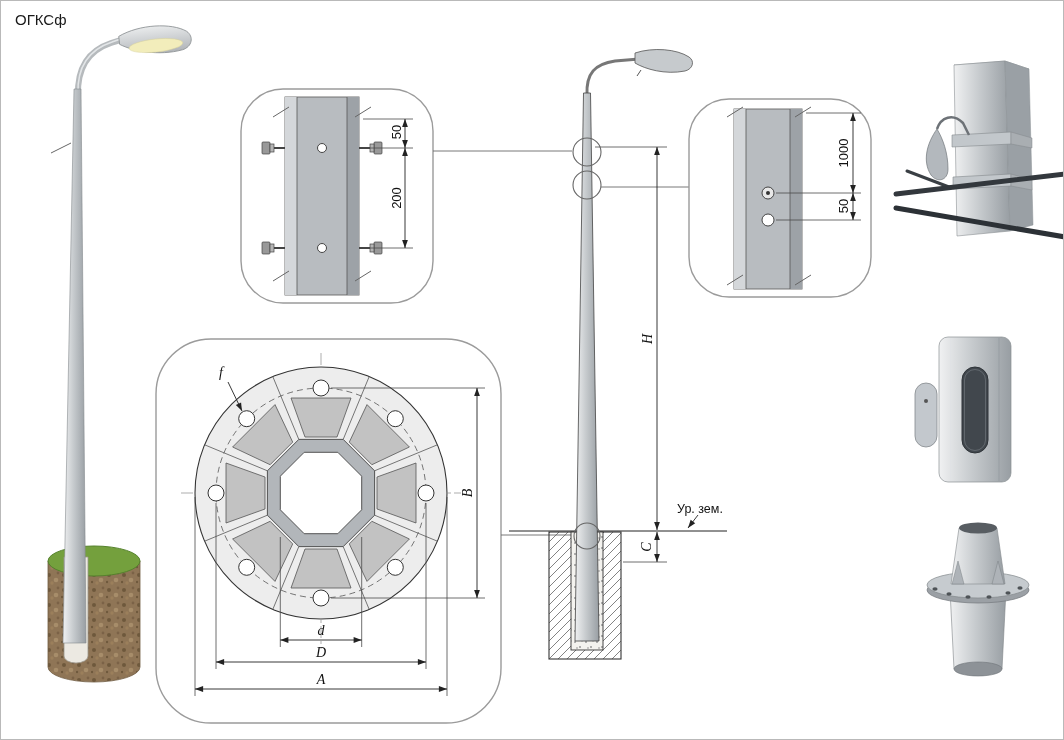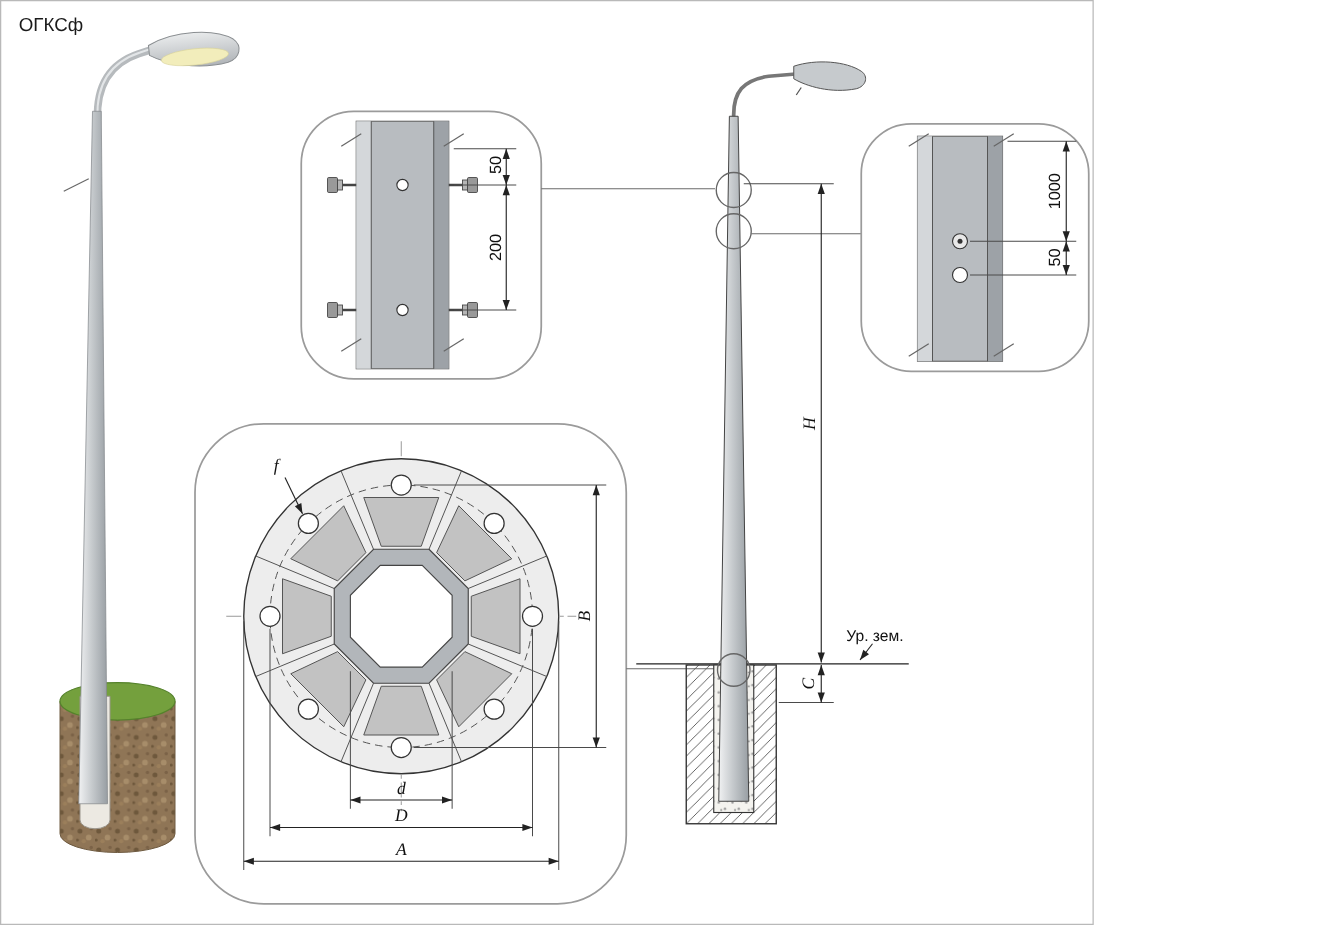--- a/index.html
+++ b/index.html
@@ -1,16 +1,16 @@
 <!DOCTYPE html>
 <html><head>
 <meta charset="utf-8">
 <style>
   html,body{margin:0;padding:0;background:#fff;}
-  #stage{position:relative;width:875px;height:740px;background:#fff;border:1px solid #b9b9b9;box-sizing:border-box;overflow:hidden;
+  #stage{position:relative;width:1064px;height:740px;background:#fff;border:1px solid #b9b9b9;box-sizing:border-box;overflow:hidden;
          font-family:"Liberation Sans",sans-serif;text-align:center;}
   svg{position:absolute;left:0;top:0;}
   .callout{fill:#fff;stroke:#9b9b9b;stroke-width:1.4;}
   .ext{stroke:#4a4a4a;stroke-width:0.8;fill:none;}
   .dim{stroke:#222;stroke-width:0.9;fill:none;marker-start:url(#arr);marker-end:url(#arr);}
   .lead{stroke:#6a6a6a;stroke-width:0.9;fill:none;}
   .dimtext{font:13px "Liberation Sans",sans-serif;fill:#111;}
   .lbl{font:italic 14px "Liberation Serif",serif;fill:#111;}
   .note{font:12.5px "Liberation Sans",sans-serif;fill:#111;}
   .title{font:15px "Liberation Sans",sans-serif;fill:#1a1a1a;}

